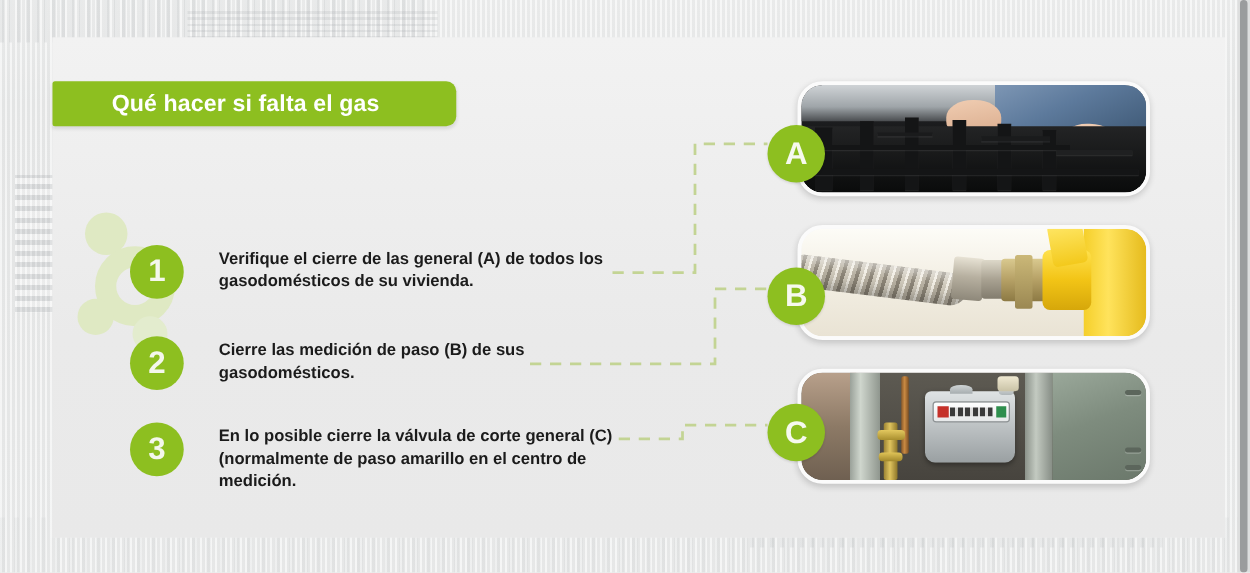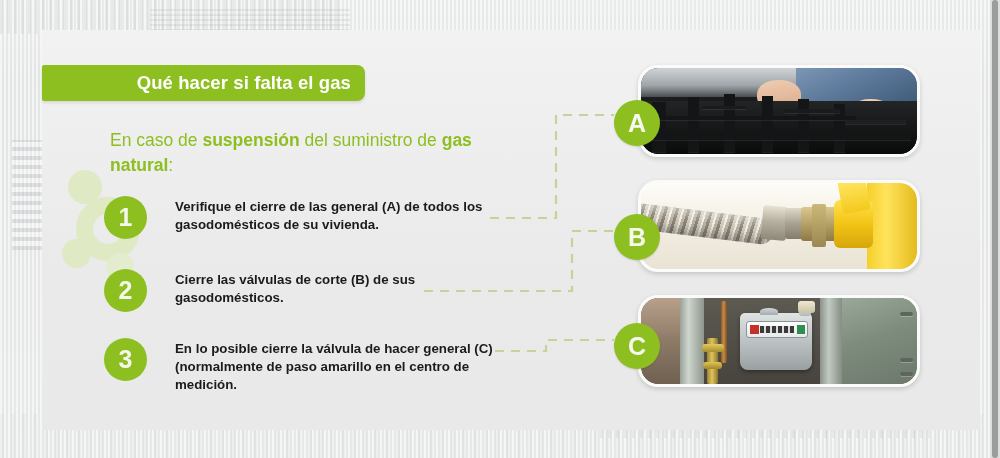--- a/index.html
+++ b/index.html
@@ -78,21 +78,21 @@
   
   .title-banner {
     position: absolute;
     left: 42px; top: 65px;
     width: 323px; height: 36px;
     background: #8dbf20;
     border-radius: 2px 8px 8px 2px;
     box-shadow: 0 2px 3px rgba(0,0,0,.10);
     display: flex;
     align-items: center;
-    justify-content: flex-end;
+    justify-content: center;
     box-sizing: border-box;
     padding-right: 14px;
     z-index: 6;
   }
   .title-banner span {
     color: #ffffff;
     font-size: 18.5px;
     font-weight: bold;
     letter-spacing: .1px;
     white-space: nowrap;
@@ -340,37 +340,36 @@
 
       <path d="M 424 291 L 572 291 L 572 231 L 614 231" fill="none" stroke="#c3d494" stroke-width="2.2" stroke-dasharray="9 7" stroke-linecap="butt"></path>
 
       <path d="M 495 351 L 546 351 L 546 340 L 614 340" fill="none" stroke="#c3d494" stroke-width="2.2" stroke-dasharray="9 7" stroke-linecap="butt"></path>
     </svg>
 
     <div class="title-banner">
       <span>Qué hacer si falta el gas</span>
     </div>
 
-    <div class="intro"><span>En caso de </span><b>suspensión</b><span> del suministro de </span><b>gas natural</b><span>:</span></div>
 
     <div class="steps">
 
       <div class="step step-1">
         <div class="step-badge">1</div>
         <div class="step-text"><span>Verifique el cierre de las general </span><b>(A)</b><span> de todos los gasodomésticos de su vivienda.</span></div>
       </div>
 
       <div class="step step-2">
         <div class="step-badge">2</div>
-        <div class="step-text"><span>Cierre las válvulas de corte </span><b>(B)</b><span> de sus gasodomésticos.</span></div>
+        <div class="step-text"><span>Cierre las medición de paso </span><b>(B)</b><span> de sus gasodomésticos.</span></div>
       </div>
 
       <div class="step step-3">
         <div class="step-badge">3</div>
-        <div class="step-text"><span>En lo posible cierre la válvula de hacer general </span><b>(C)</b><span> (normalmente de paso amarillo en el centro de medición.</span></div>
+        <div class="step-text"><span>En lo posible cierre la válvula de corte general </span><b>(C)</b><span> (normalmente de paso amarillo en el centro de medición.</span></div>
       </div>
 
     </div>
 
     <div class="panel panel-a">
       <div class="panel-inner">
         <div class="photoA">
           <div class="pa-wall"></div>
           <div class="pa-jacket2"></div>
           <div class="pa-jacket"></div>

